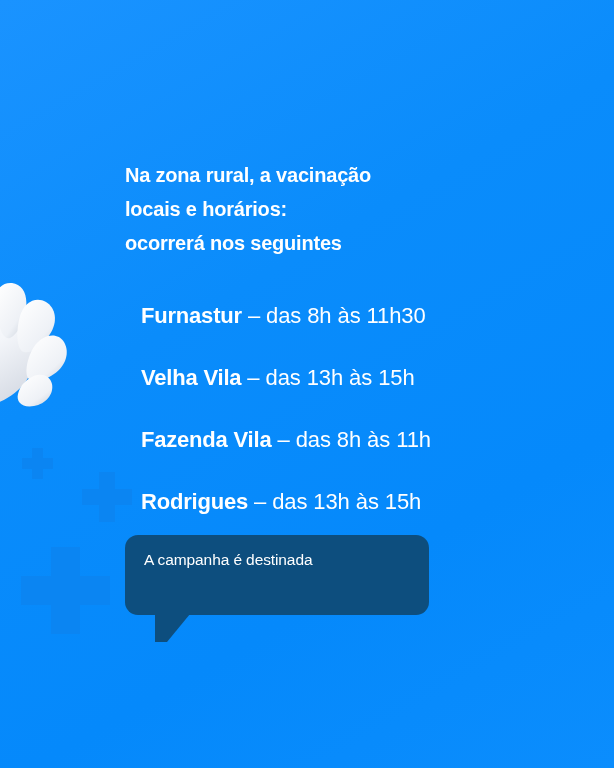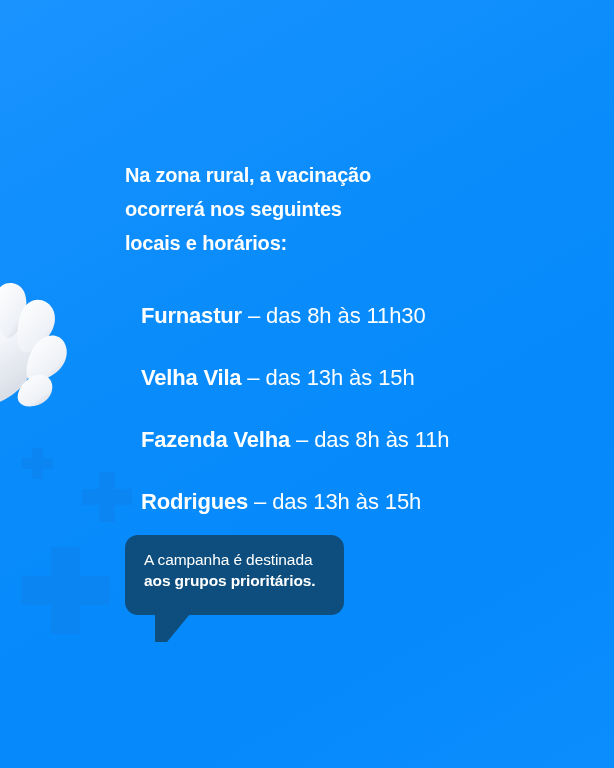--- a/index.html
+++ b/index.html
@@ -106,21 +106,21 @@
   .schedule-hours {
     font-weight: normal;
     letter-spacing: -0.1px;
   }
 
   
   #callout-bubble {
     position: absolute;
     left: 0;
     top: 535px;
-    width: 219px;
+    width: 304px;
     height: 80px;
     background: #0d4e7e;
     border-radius: 13px;
   }
   #callout-tail {
     position: absolute;
     left: 30px;
     top: 79px;
     width: 0;
     height: 0;
@@ -175,41 +175,40 @@
 
     <path d="M92,62 C100,52 114,50 120,60 C126,70 122,84 110,92 C98,100 88,102 84,96 C80,90 84,72 92,62 Z" fill="url(#fingerGrad)"></path>
 
     <path d="M86,96 C94,90 106,92 108,102 C110,112 102,122 90,124 C78,126 72,120 74,112 C76,104 80,100 86,96 Z" fill="url(#fingerGrad)"></path>
   </svg>
 
   <div id="content">
 
     <h1 id="headline">
       <span class="hl-line">Na zona rural, a vacinação</span>
+      <span class="hl-line">locais e horários:</span>
       <span class="hl-line">ocorrerá nos seguintes</span>
-      <span class="hl-line">locais e horários:</span>
     </h1>
 
     <ul id="schedule-list">
       <li class="schedule-row">
         <span class="schedule-place">Furnastur</span><span class="schedule-hours"> – das 8h às 11h30</span>
       </li>
       <li class="schedule-row">
         <span class="schedule-place">Velha Vila</span><span class="schedule-hours"> – das 13h às 15h</span>
       </li>
       <li class="schedule-row">
-        <span class="schedule-place">Fazenda Velha</span><span class="schedule-hours"> – das 8h às 11h</span>
+        <span class="schedule-place">Fazenda Vila</span><span class="schedule-hours"> – das 8h às 11h</span>
       </li>
       <li class="schedule-row">
         <span class="schedule-place">Rodrigues</span><span class="schedule-hours"> – das 13h às 15h</span>
       </li>
     </ul>
 
     <div id="callout-bubble">
       <div id="callout-text">
         <span id="callout-line-1">A campanha é destinada</span>
-        <span id="callout-line-2">aos grupos prioritários.</span>
       </div>
       <div id="callout-tail"></div>
     </div>
 
   </div>
 </div>
 
 </body></html>

